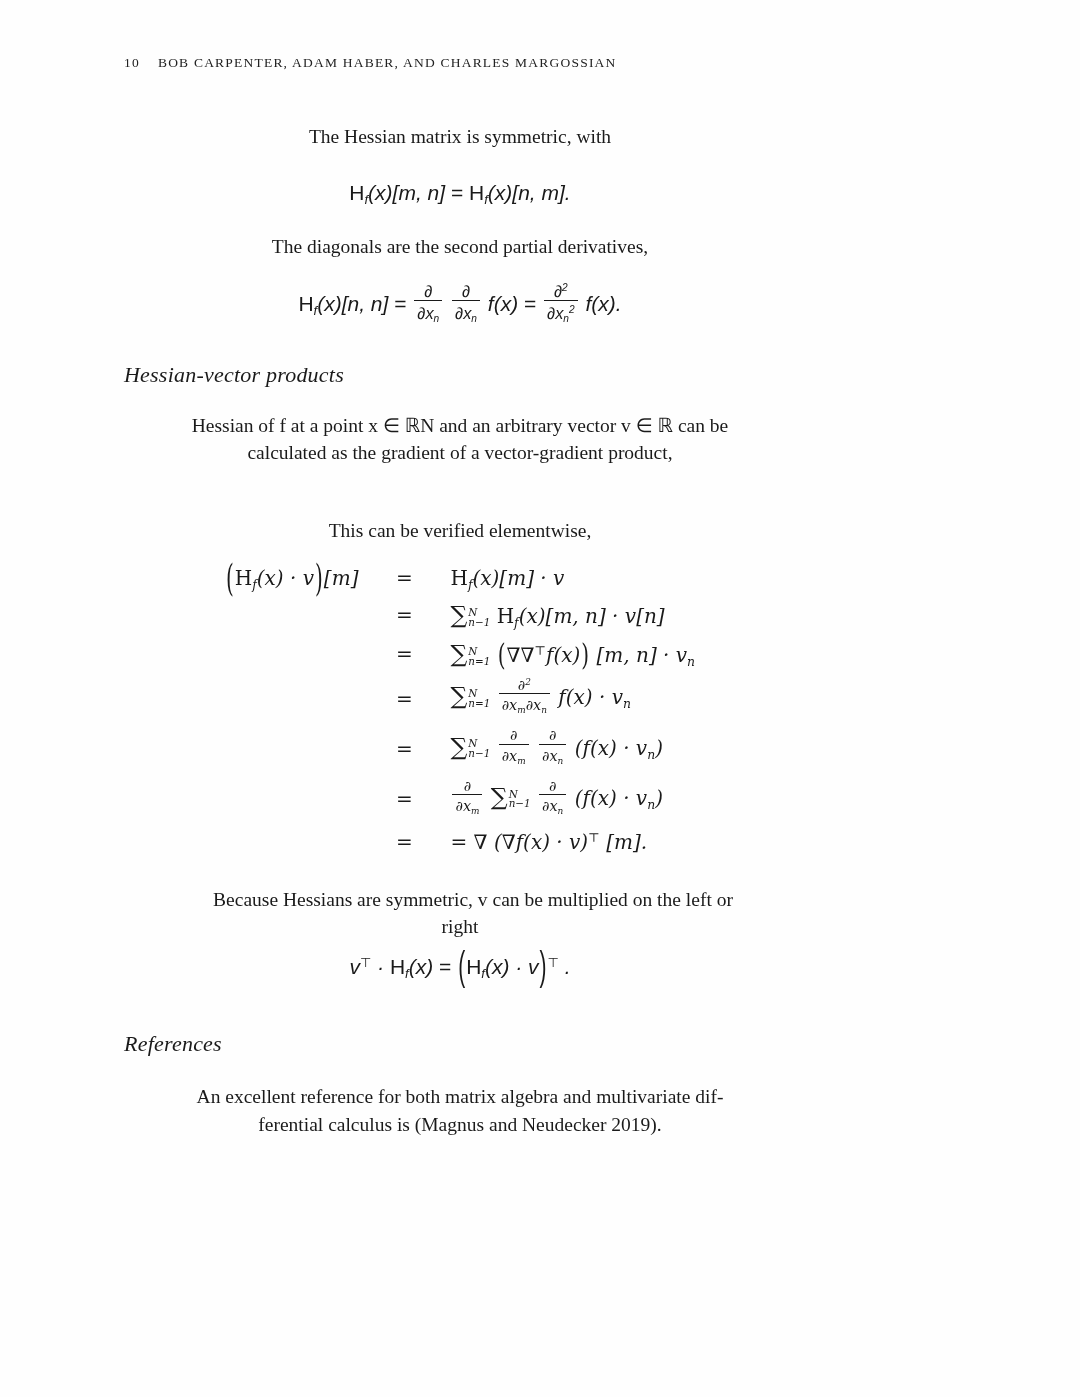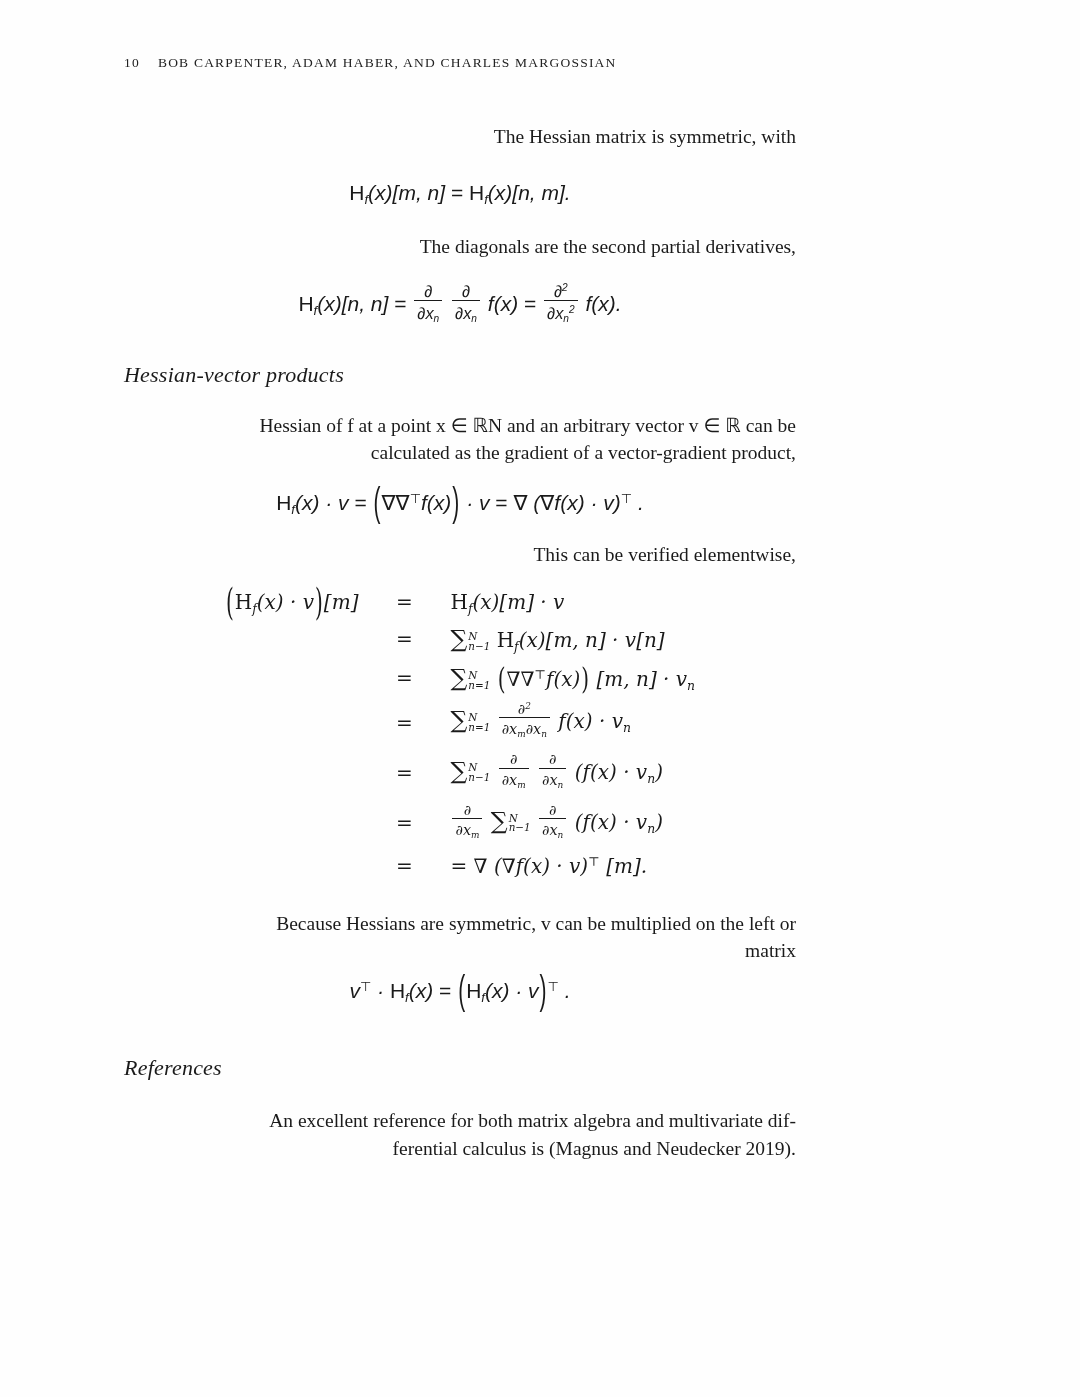--- a/index.html
+++ b/index.html
@@ -33,21 +33,21 @@
   .runhead .pnum {
     margin-right: 18px;
     font-size: 13.5px;
   }
 
   
   p.body {
     font-size: 19.5px;
     line-height: 1.42;
     margin: 0;
-    text-align: right;
+    text-align: center;
   }
   .gap-a { height: 52px; }
   .gap-c { height: 34px; }
 
   h2.section {
     font-style: italic;
     font-weight: normal;
     font-size: 22px;
     margin: 0;
     letter-spacing: 0.01em;
@@ -176,26 +176,20 @@
 
     <h2 class="section">Hessian-vector products</h2>
 
     <div style="height:24px"></div>
 
     <p class="body">Hessian of f at a point x ∈ ℝN and an arbitrary vector v ∈ ℝ can be</p>
     <p class="body">calculated as the gradient of a vector-gradient product,</p>
 
     <div style="height:24px"></div>
 
-    <div class="eq">
-      <span class="roman">H</span><sub>f</sub>(x) · v <span class="roman">=</span>
-      <span class="bigparen">(</span><span class="roman">∇∇</span><sup class="up">⊤</sup>f(x)<span class="bigparen">)</span>
-      · v <span class="roman">=</span> <span class="roman">∇</span>
-      (<span class="roman">∇</span>f(x) · v)<sup class="up">⊤</sup> .
-    </div>
 
     <div style="height:26px"></div>
 
     <p class="body">This can be verified elementwise,</p>
 
     <div style="height:16px"></div>
 
     <table class="align">
       <tbody>
           <tr>
@@ -260,21 +254,21 @@
           <span class="roman">=</span> <span class="roman">∇</span>
           (<span class="roman">∇</span>f(x) · v)<sup class="up">⊤</sup> [m].
         </td>
       </tr>
     </tbody>
       </table>
 
     <div style="height:26px"></div>
 
     <p class="body" style="text-indent:26px">Because Hessians are symmetric, v can be multiplied on the left or</p>
-    <p class="body">matrix</p>
+    <p class="body">right</p>
 
     <div style="height:14px"></div>
 
     <div class="eq">
       v<sup class="up">⊤</sup> · <span class="roman">H</span><sub>f</sub>(x) <span class="roman">=</span>
       <span class="bigparen">(</span><span class="roman">H</span><sub>f</sub>(x) · v<span class="bigparen">)</span><sup class="up">⊤</sup> .
     </div>
 
     <div class="gap-a"></div>
 

